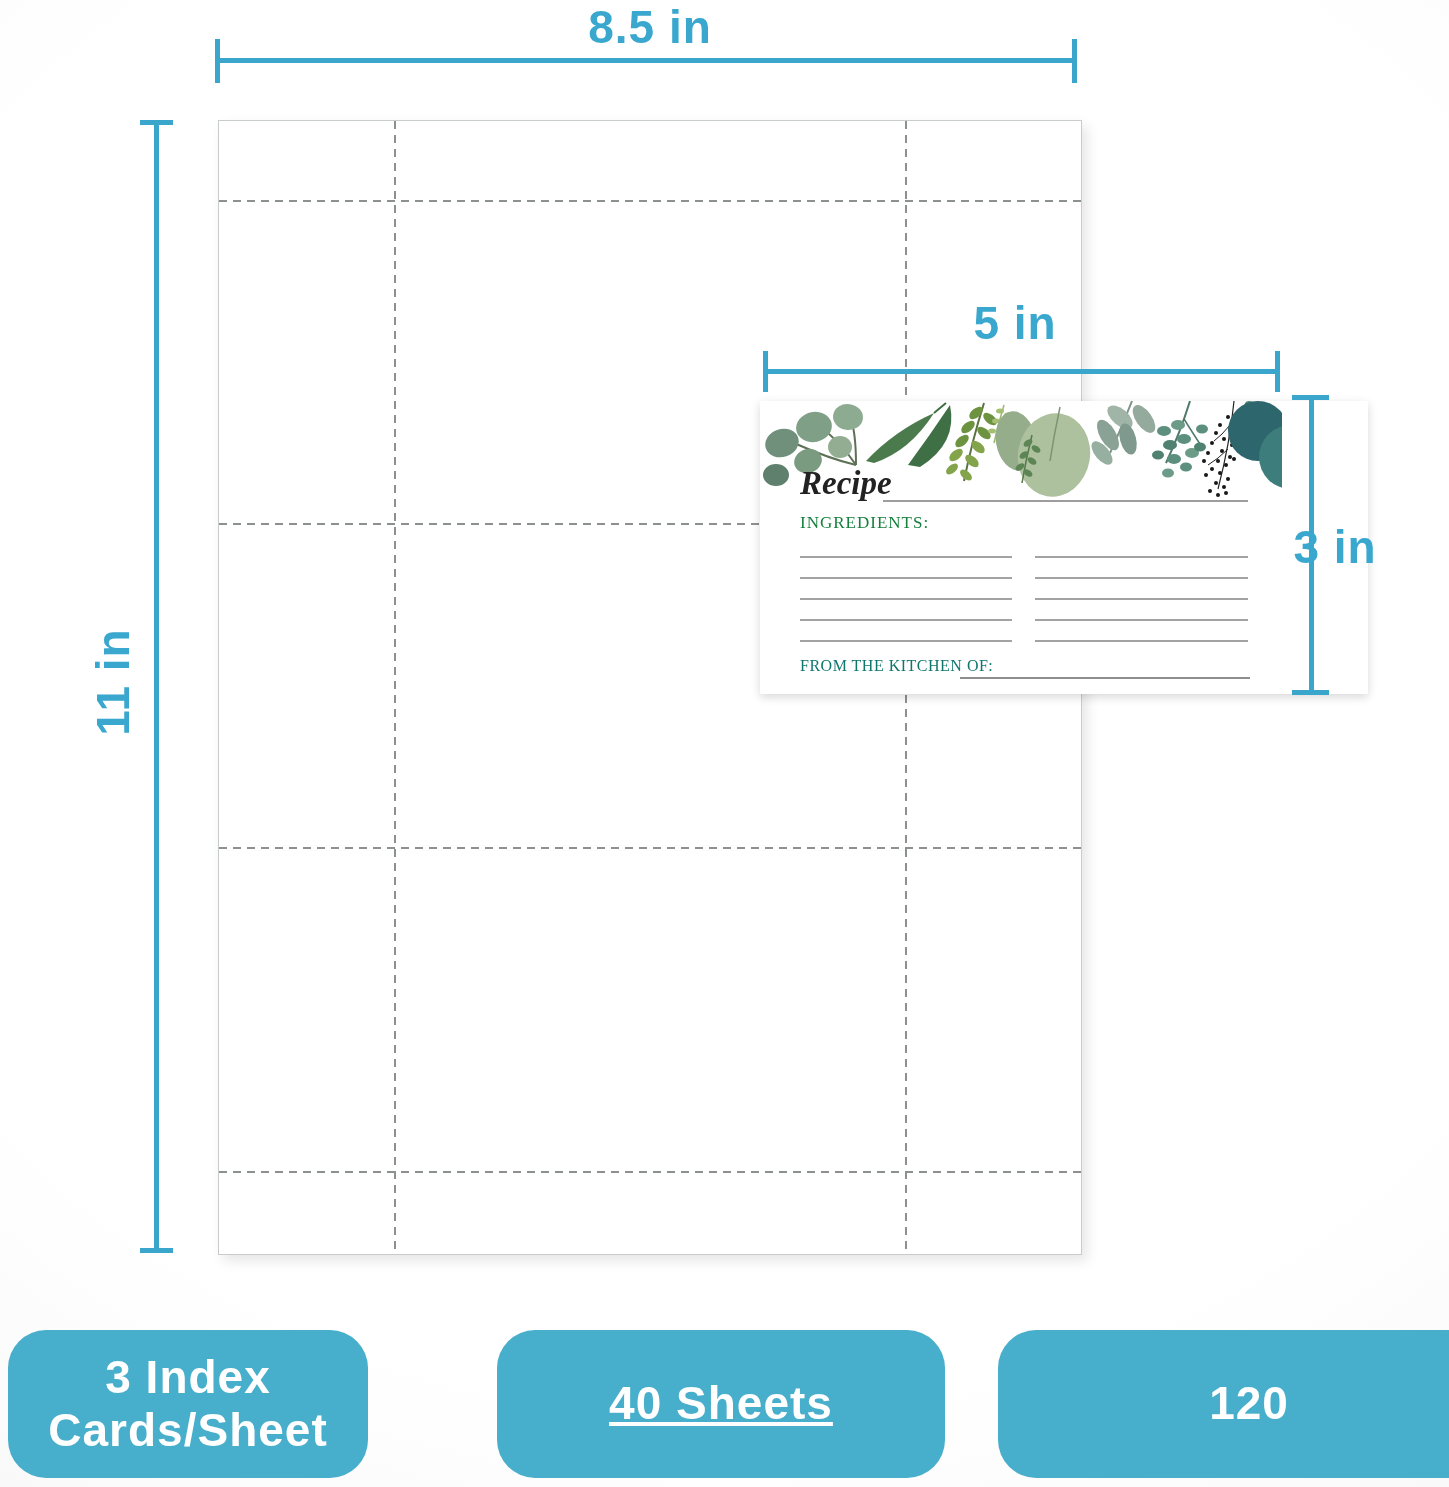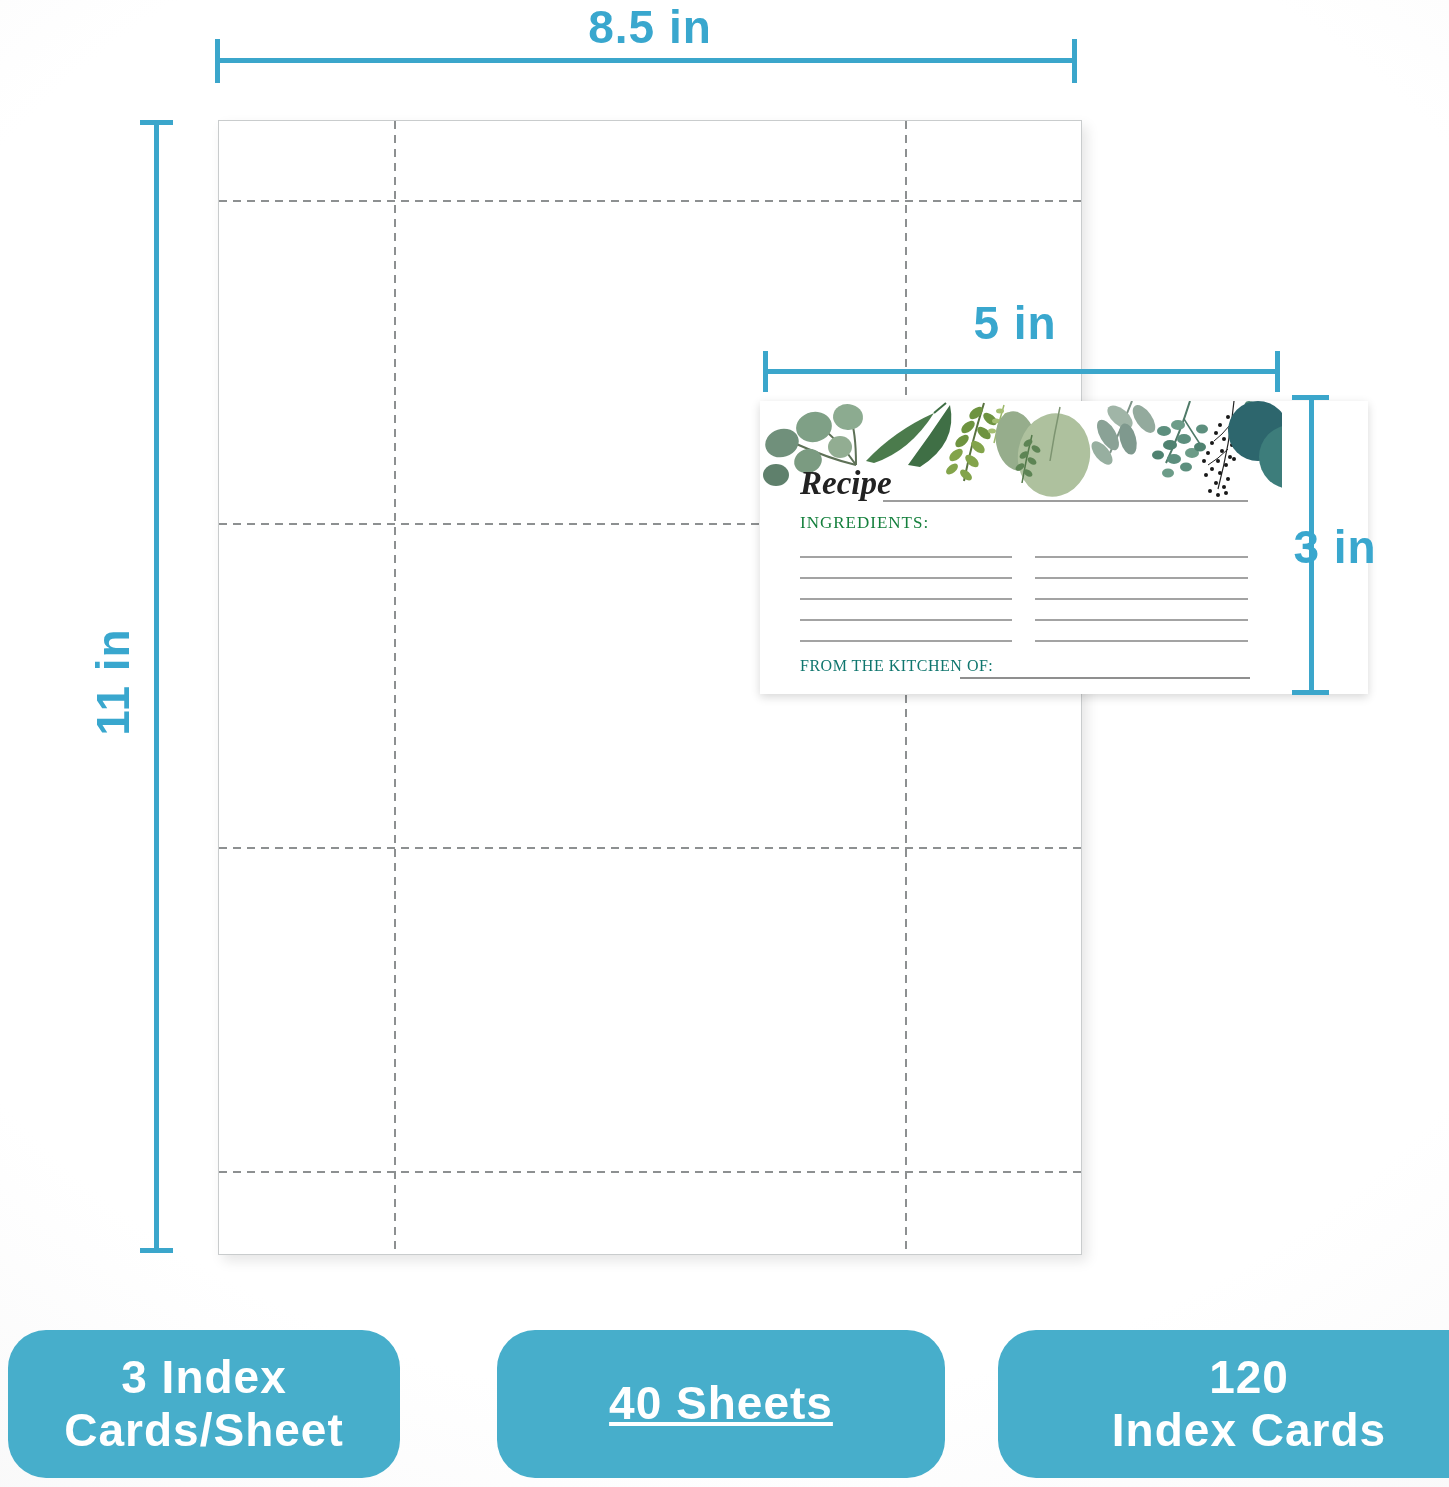--- a/index.html
+++ b/index.html
@@ -212,25 +212,24 @@
   <div class="dim" style="left:765px;top:369px;width:515px;height:5px;"></div>
   <div class="dim" style="left:763px;top:351px;width:5px;height:41px;"></div>
   <div class="dim" style="left:1275px;top:351px;width:5px;height:41px;"></div>
   <div class="dim-label" style="left:870px;top:296px;width:290px;">5 in</div>
 
   <div class="dim" style="left:1309px;top:397px;width:5px;height:298px;"></div>
   <div class="dim" style="left:1292px;top:395px;width:37px;height:5px;"></div>
   <div class="dim" style="left:1292px;top:690px;width:37px;height:5px;"></div>
   <div class="dim-label" style="left:1280px;top:520px;width:110px;">3 in</div>
 
-  <div class="badge" style="left:8px;width:392px;">
+  <div class="badge" style="left:8px;width:360px;">
     <span>3 Index</span>
     <span>Cards/Sheet</span>
   </div>
   <div class="badge" style="left:497px;width:448px;text-decoration:underline;">
     <span>40 Sheets</span>
   </div>
   <div class="badge" style="left:998px;width:502px;">
     <span>120</span>
-    <span>Index Cards</span>
   </div>
 
 </div>
 
 </body></html>

